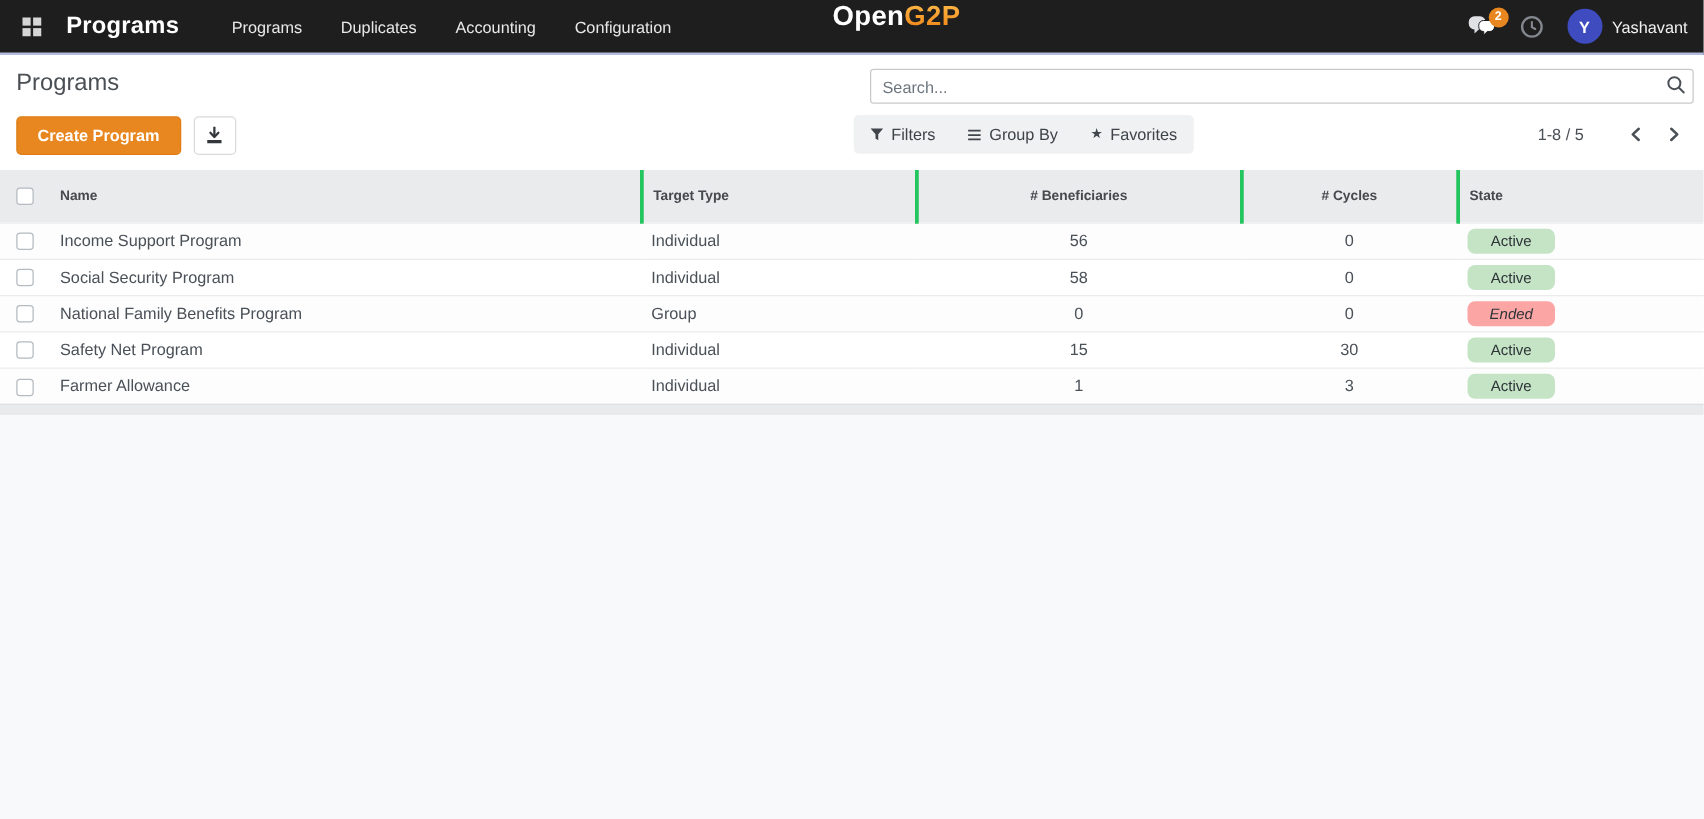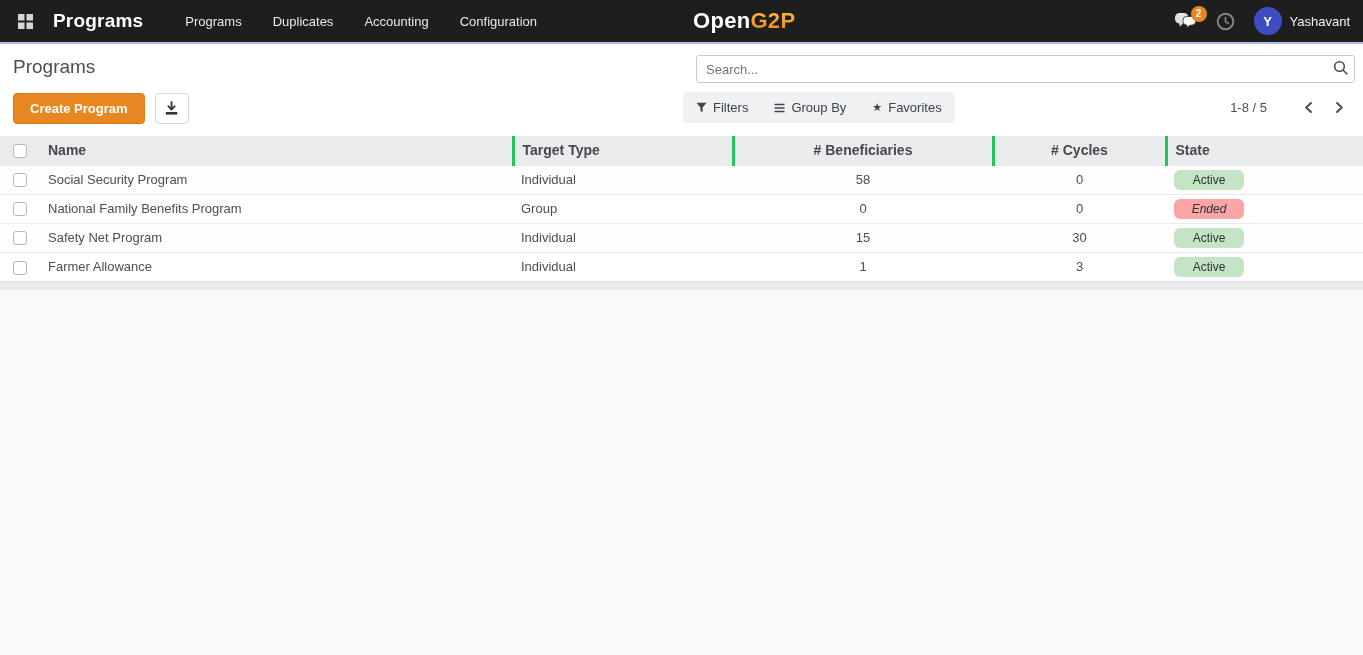--- a/index.html
+++ b/index.html
@@ -19,21 +19,21 @@
     align-items: center;
     padding: 0 13px;
     position: relative;
     color: #e9e9e9;
   }
   .nav-left { display: flex; align-items: center; }
   .apps-btn { background: none; border: none; cursor: pointer; display: flex; padding: 4px; }
   .brand-title { font-size: 19px; font-weight: bold; color: #ffffff; margin-left: 15px; letter-spacing: .2px; }
   .nav-menu { display: flex; align-items: center; margin-left: 42px; gap: 31px; }
   .nav-menu-item { font-size: 13px; color: #e8e8e8; background: none; border: none; cursor: pointer; font-family: inherit; }
-  .logo { position: absolute; left: 693px; top: 0; height: 42px; display: flex; align-items: center; font-size: 22px; font-weight: bold; letter-spacing: .3px; }
+  .logo { position: absolute; left: 666px; top: 0; height: 42px; display: flex; align-items: flex-start; font-size: 22px; font-weight: bold; letter-spacing: .3px; }
   .logo-open { color: #ffffff; }
   .logo-g2p { color: #f7941d; background: linear-gradient(#ffc04d, #ee7d12); -webkit-background-clip: text; background-clip: text; -webkit-text-fill-color: transparent; }
   .nav-right { position: absolute; right: 13px; top: 0; height: 42px; display: flex; align-items: center; gap: 19px; }
   .icon-btn { background: none; border: none; cursor: pointer; position: relative; display: flex; align-items: center; }
   .msg-badge {
     position: absolute; top: -6px; right: -10px;
     min-width: 16px; height: 16px; border-radius: 8px;
     background: #e8871f; color: #fff; font-size: 10px; font-weight: bold;
     line-height: 16px; text-align: center; padding: 0 3px;
   }
@@ -78,21 +78,21 @@
     padding: 8px 13px;
   }
   .star-glyph { font-size: 11px; color: #3f454b; line-height: 1; }
   .pager { display: flex; align-items: center; }
   .pager-range { font-size: 13px; color: #4b5056; margin-right: 26px; }
   .pager-btn { background: none; border: none; cursor: pointer; padding: 4px 10px; display: flex; align-items: center; }
 
   
   table { width: 100%; border-collapse: collapse; table-layout: fixed; background: #fff; }
   th {
-    background: #e9ebed; height: 29px; font-size: 14px; font-weight: bold;
+    background: #e9ebed; height: 42px; font-size: 11px; font-weight: bold;
     color: #45494e; text-align: left; padding: 0 8px; cursor: pointer;
   }
   th.div { border-left: 3px solid #22c55e; }
   td { height: 29px; font-size: 13px; color: #495057; padding: 0 8px; }
   tr.data-row { border-top: 1px solid #ececec; background: #fff; cursor: pointer; }
   tr.data-row:nth-child(odd) { background: #fdfdfd; }
   .col-check { width: 40px; } .col-name { width: 473px; } .col-target { width: 220px; }
   .col-ben { width: 260px; } .col-cycles { width: 173px; }
   .num { text-align: center; margin-top: 32px; }
   td.cell-check, th.cell-check { padding-left: 13px; }
@@ -233,20 +233,28 @@
         <th>Name</th>
         <th class="div">Target Type</th>
         <th class="div num"># Beneficiaries</th>
         <th class="div num"># Cycles</th>
         <th class="div">State</th>
       </tr>
     </thead>
     <tbody>
       <tr class="data-row">
         <td class="cell-check"><span class="checkbox"></span></td>
+        <td>Income Support Program</td>
+        <td>Individual</td>
+        <td class="num">56</td>
+        <td class="num">0</td>
+        <td><span class="badge badge-active">Active</span></td>
+      </tr>
+      <tr class="data-row">
+        <td class="cell-check"><span class="checkbox"></span></td>
         <td>Social Security Program</td>
         <td>Individual</td>
         <td class="num">58</td>
         <td class="num">0</td>
         <td><span class="badge badge-active">Active</span></td>
       </tr>
       <tr class="data-row">
         <td class="cell-check"><span class="checkbox"></span></td>
         <td>National Family Benefits Program</td>
         <td>Group</td>

